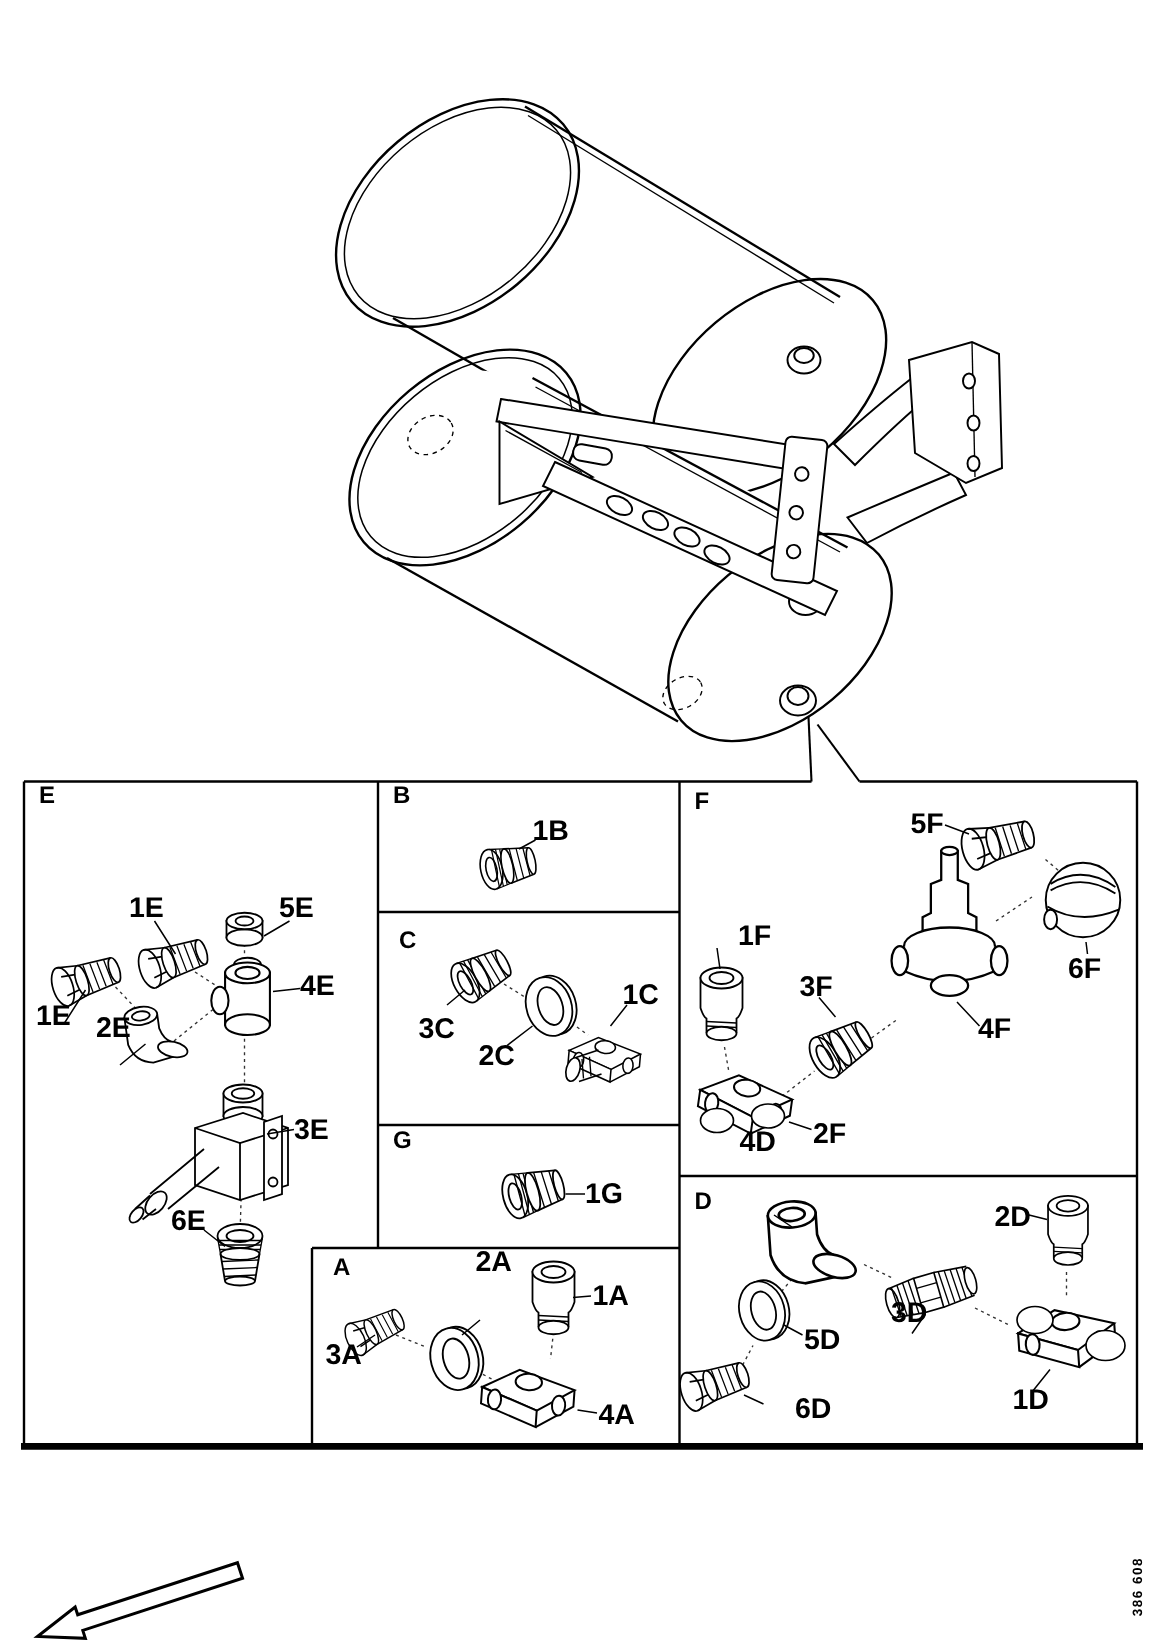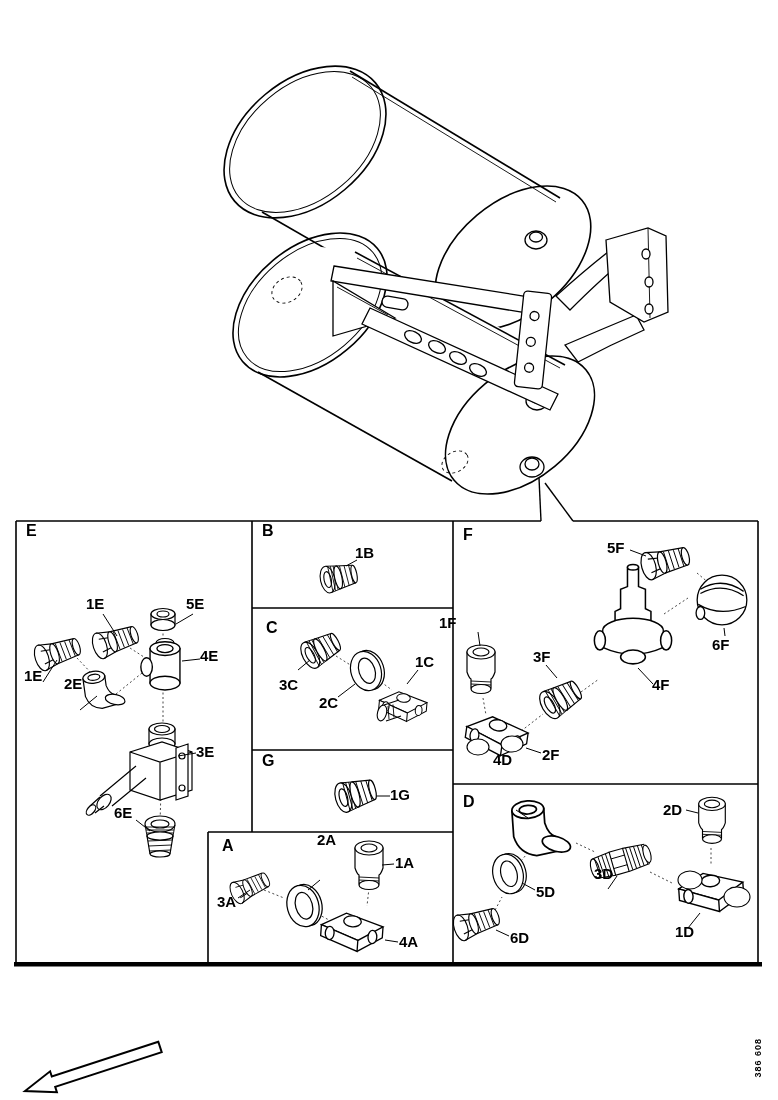--- a/index.html
+++ b/index.html
@@ -1,21 +1,21 @@
 <!DOCTYPE html>
 <html><head>
 <meta charset="utf-8">
 <style>
   html,body{margin:0;padding:0;background:#ffffff;}
   #page{position:relative;width:778px;height:1100px;background:#ffffff;overflow:hidden;
         font-family:"Liberation Sans", sans-serif;}
   #art{position:absolute;left:0;top:0;}
   .lbl{position:absolute;color:#000;font-family:"Liberation Sans", sans-serif;
        font-weight:bold;white-space:nowrap;line-height:1;}
-  .ref{font-size:15px;}
+  .ref{font-size:19px;}
   .pl{font-size:16px;}
   .fignum{position:absolute;left:753px;top:1038px;font-size:9px;font-weight:bold;color:#000;
           writing-mode:vertical-rl;transform:rotate(180deg);letter-spacing:1px;
           font-family:"Liberation Sans", sans-serif;}
 </style>
 </head>
 <body>
 
 <div id="page">
 
@@ -307,29 +307,29 @@
 <span class="lbl ref" style="left:319px;top:695px">2C</span>
 <span class="lbl ref" style="left:279px;top:677px">3C</span>
 
 <span class="lbl ref" style="left:390px;top:787px">1G</span>
 
 <span class="lbl ref" style="left:395px;top:855px">1A</span>
 <span class="lbl ref" style="left:317px;top:832px">2A</span>
 <span class="lbl ref" style="left:217px;top:894px">3A</span>
 <span class="lbl ref" style="left:399px;top:934px">4A</span>
 
-<span class="lbl ref" style="left:439px;top:615px">1F</span>
+<span class="lbl ref" style="left:492px;top:615px">1F</span>
 <span class="lbl ref" style="left:542px;top:747px">2F</span>
 <span class="lbl ref" style="left:533px;top:649px">3F</span>
 <span class="lbl ref" style="left:652px;top:677px">4F</span>
 <span class="lbl ref" style="left:607px;top:540px">5F</span>
 <span class="lbl ref" style="left:712px;top:637px">6F</span>
 
 <span class="lbl ref" style="left:675px;top:924px">1D</span>
 <span class="lbl ref" style="left:663px;top:802px">2D</span>
 <span class="lbl ref" style="left:594px;top:866px">3D</span>
 <span class="lbl ref" style="left:493px;top:752px">4D</span>
 <span class="lbl ref" style="left:536px;top:884px">5D</span>
-<span class="lbl ref" style="left:510px;top:930px">6D</span>
+<span class="lbl ref" style="left:530px;top:930px">6D</span>
 
 <span class="fignum">386 608</span>
 
 </div>
 
 </body></html>

